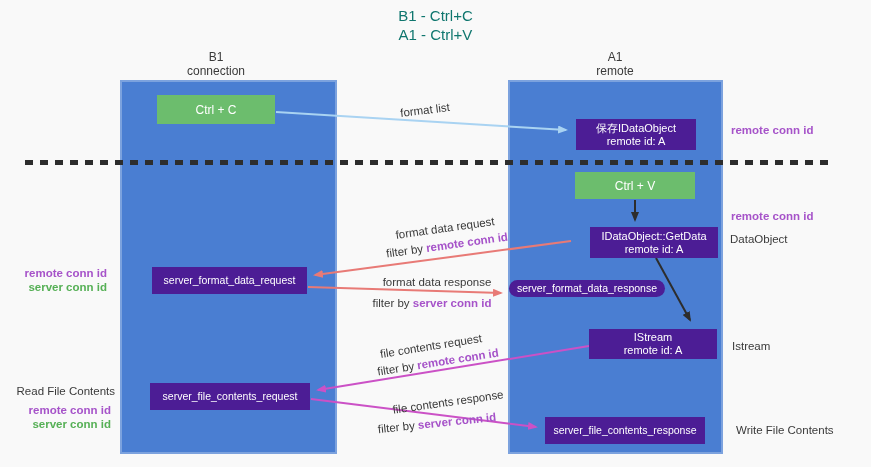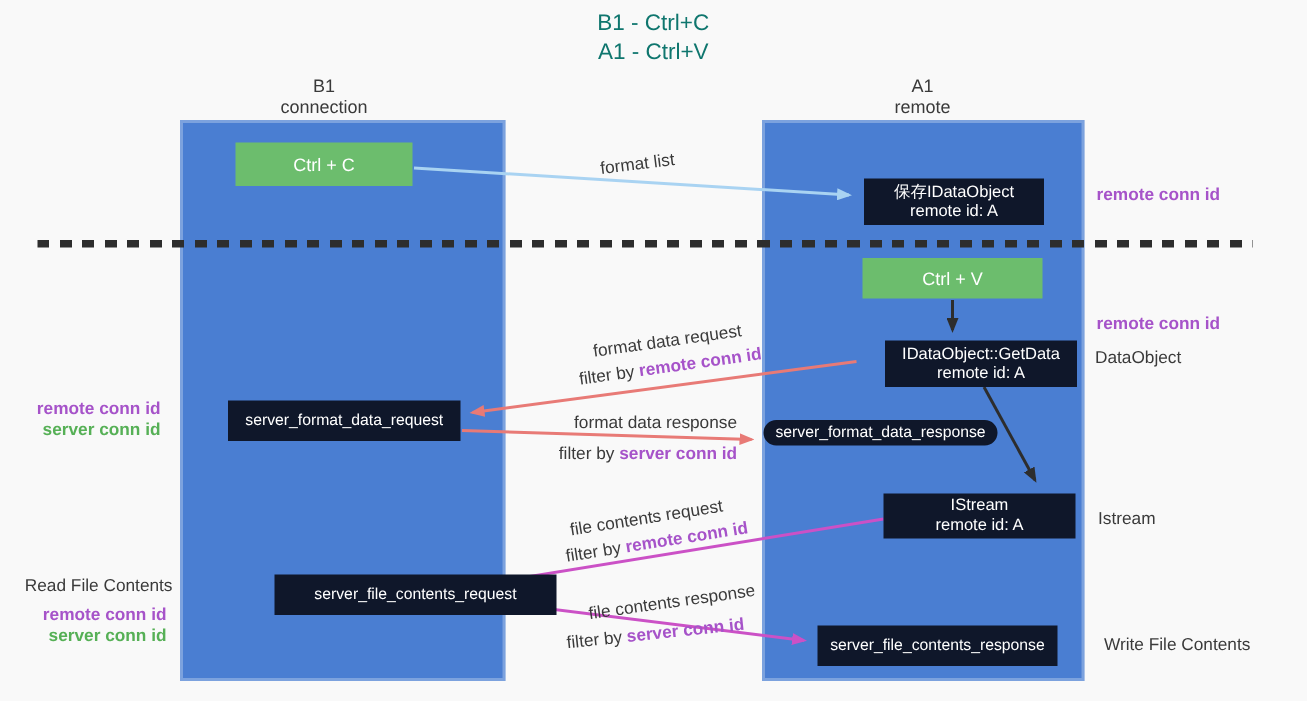--- a/index.html
+++ b/index.html
@@ -20,30 +20,30 @@
   .lifeline-a1{left:508px;top:80px;width:215px;height:374px;}
   
   .dashed{left:25px;top:160px;width:810px;height:5px;
     background:repeating-linear-gradient(90deg,#2d2d2d 0 8px,rgba(0,0,0,0) 8px 15px);}
   
   svg.arrows{position:absolute;inset:0;pointer-events:none;}
   
   .node{display:flex;flex-direction:column;align-items:center;justify-content:center;
     color:#fff;text-align:left;white-space:nowrap;}
   .node.green{background:#6cbd6d;font-size:12px;}
-  .node.orange{background:#0f172a;font-size:11px;line-height:13px;}
+  .node.orange{background:#4c1d95;font-size:11px;line-height:13px;}
   .node.small{font-size:10.5px;}
   .n-ctrl-c{left:157px;top:95px;width:118px;height:29px;}
   .n-save{left:576px;top:119px;width:120px;height:31px;}
   .n-ctrl-v{left:575px;top:172px;width:120px;height:27px;}
   .n-getdata{left:590px;top:227px;width:128px;height:31px;}
   .n-freq{left:152px;top:267px;width:155px;height:27px;}
   .n-fresp{left:509px;top:280px;width:156px;height:17px;border-radius:13px;}
   .n-istream{left:589px;top:329px;width:128px;height:30px;}
-  .n-creq{left:150px;top:383px;width:188px;height:27px;margin-left:33px;}
+  .n-creq{left:150px;top:383px;width:160px;height:27px;}
   .n-cresp{left:545px;top:417px;width:160px;height:27px;}
   
   .side{font-size:11.5px;line-height:13px;white-space:nowrap;}
   .purple{color:#a653c9;font-weight:bold;}
   .greent{color:#56b056;font-weight:bold;}
   .dark{color:#3a3a3a;}
   
   .edge{font-size:11.5px;white-space:nowrap;color:#3a3a3a;transform:translate(-50%,-50%);}
   .rot7{transform:translate(-50%,-50%) rotate(-7deg);}
   .rot8{transform:translate(-50%,-50%) rotate(-8deg);}

